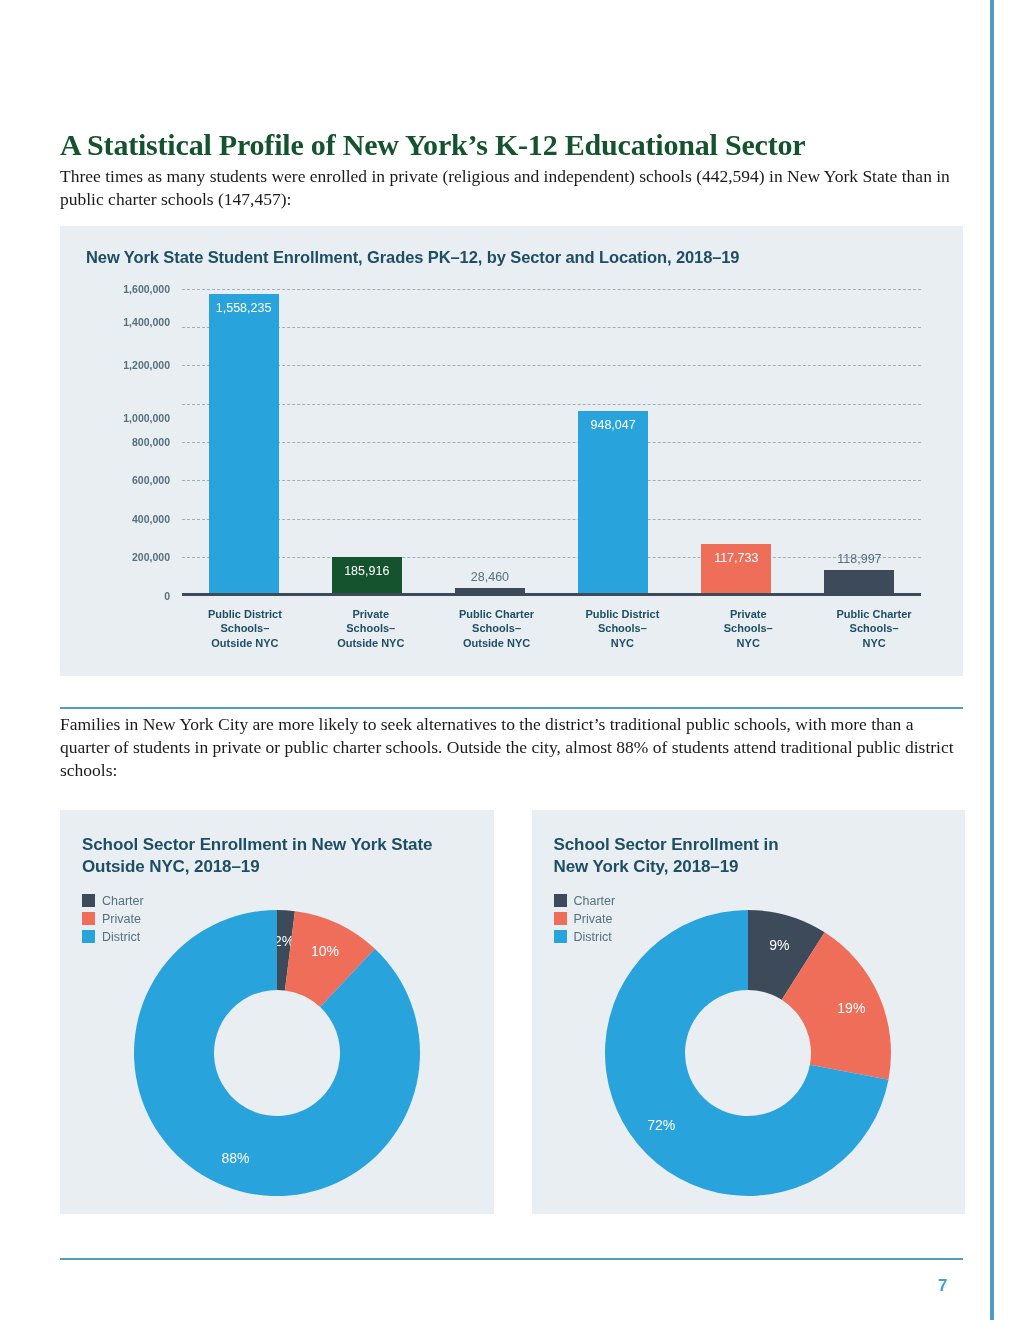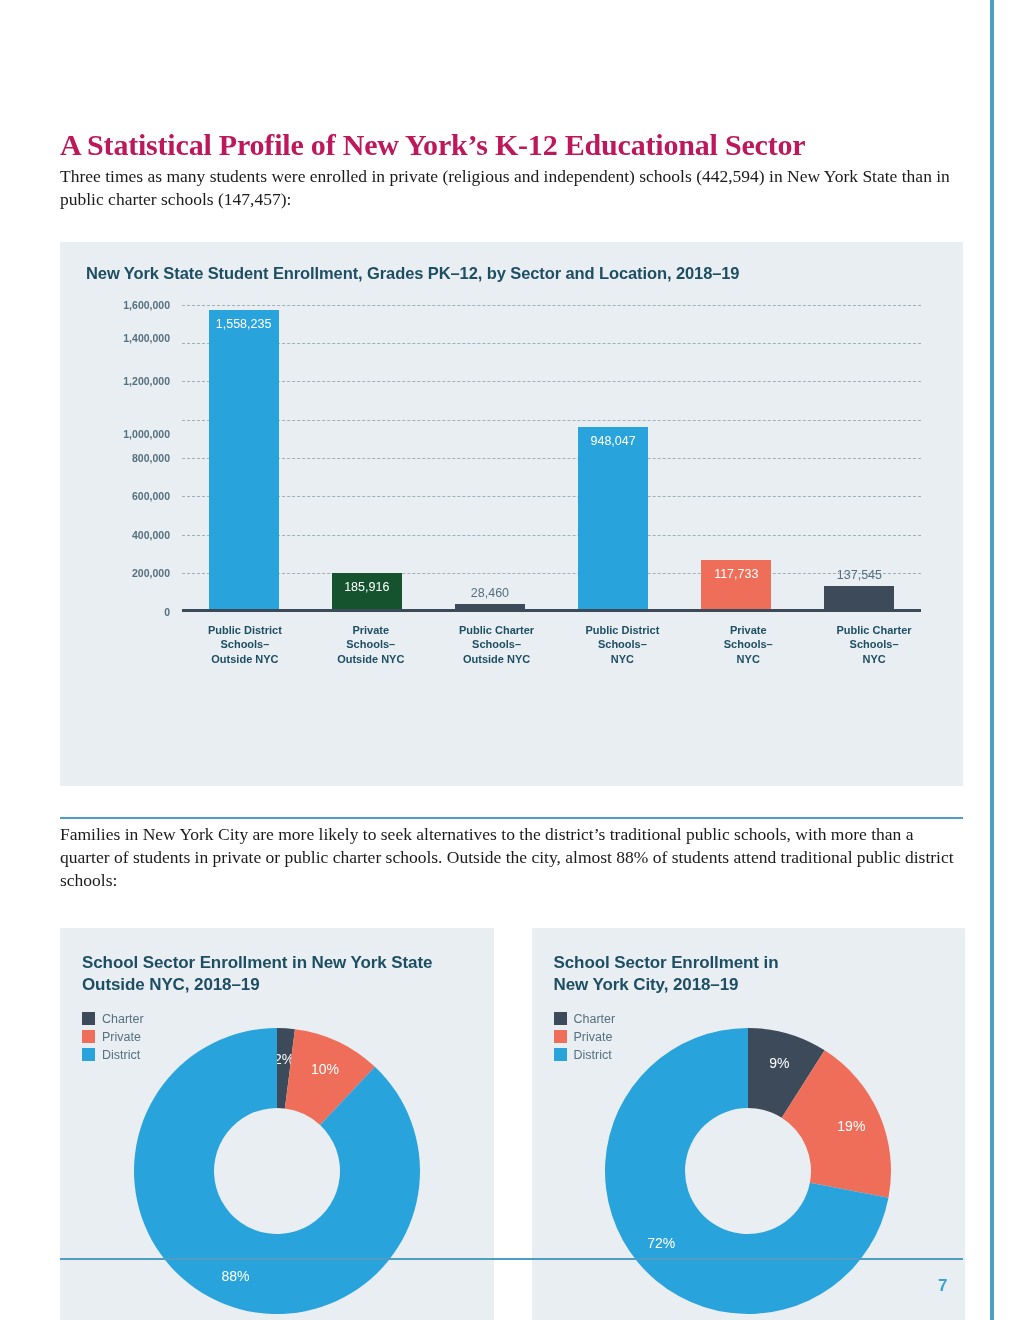--- a/index.html
+++ b/index.html
@@ -33,21 +33,21 @@
     left: 60px;
     top: 0;
     width: 905px;
   }
 
   
   .page-title {
     font-family: "Liberation Serif", serif;
     font-weight: bold;
     font-size: 30px;
-    color: #be185d;
+    color: #14532d;
     letter-spacing: -0.2px;
     margin-top: 128px;
     line-height: 1.1;
   }
 
   .body-text {
     font-family: "Liberation Serif", serif;
     font-size: 17.5px;
     line-height: 1.33;
     color: #1a1a1a;
@@ -62,22 +62,22 @@
   }
 
   
   .panel {
     background: #e9eef2;
     width: 903px;
     position: relative;
   }
 
   .bar-panel {
-    margin-top: 30px;
-    height: 544px;
+    margin-top: 14px;
+    height: 450px;
     padding: 22px 20px 0 26px;
   }
 
   .panel-title {
     font-family: "Liberation Sans", sans-serif;
     font-weight: bold;
     font-size: 16.5px;
     color: #1d4e63;
     letter-spacing: -0.1px;
   }
@@ -194,21 +194,21 @@
     font-size: 11px;
     line-height: 1.32;
     color: #1d4e63;
     white-space: pre-line;
   }
 
   
   .donut-row {
     display: flex;
     gap: 38px;
-    margin-top: 36px;
+    margin-top: 28px;
   }
 
   .donut-panel {
     width: 438px;
     height: 404px;
     padding: 24px 22px 0 22px;
     position: relative;
   }
 
   .donut-title {
@@ -341,21 +341,21 @@
                 <div class="bar" style="height: 181.907px; background: rgb(41, 163, 220);">
                   <div class="bar-value-in">948,047</div>
                 </div>
               </div>
               <div class="bar-slot">
                 <div class="bar" style="height: 49.2501px; background: rgb(238, 110, 90);">
                   <div class="bar-value-in">117,733</div>
                 </div>
               </div>
               <div class="bar-slot">
-                <div class="bar-value-out" style="bottom: 26.8325px;">137,545</div>
+                <div class="bar-value-out" style="bottom: 26.8325px;">118,997</div>
                 <div class="bar" style="height: 22.8325px; background: rgb(61, 74, 90);"></div>
               </div>
             </div>
           <div class="axis-line"></div>
         </div>
         <div class="x-labels" id="x-labels">
             <div class="x-label">Public District
 Schools–
 Outside NYC</div>
             <div class="x-label">Private

